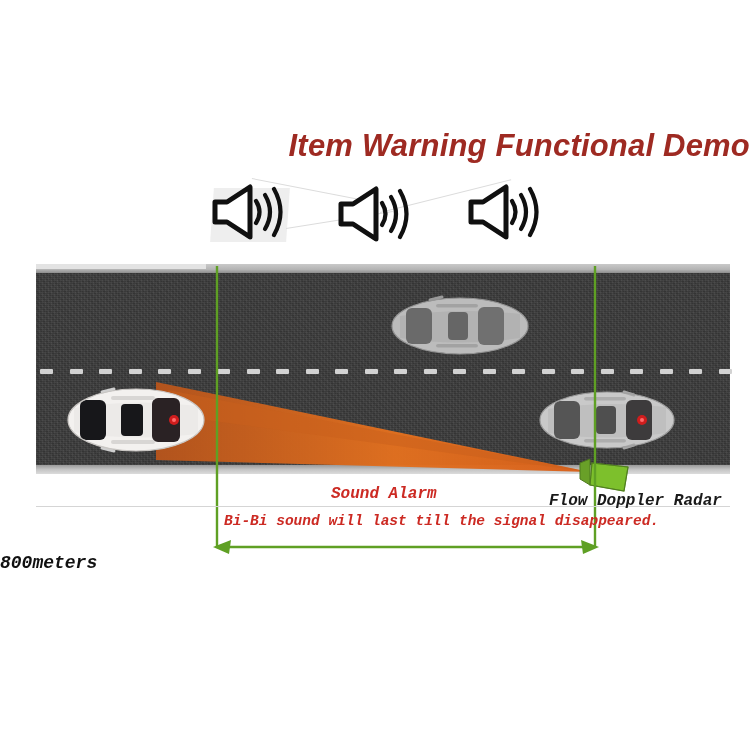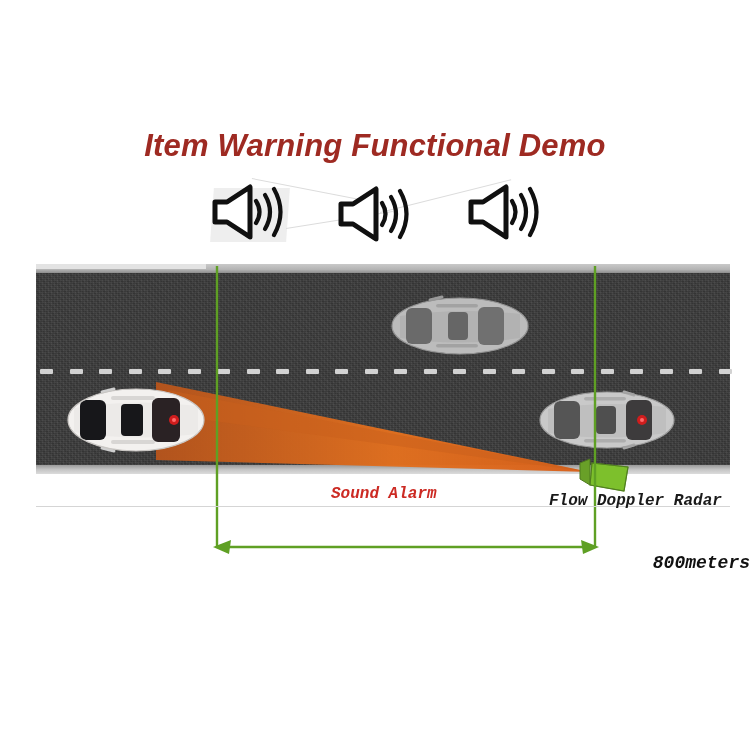--- a/index.html
+++ b/index.html
@@ -18,21 +18,21 @@
     background: #ffffff;
     overflow: hidden;
   }
 
   
   #title {
     position: absolute;
     left: 0;
     top: 128px;
     width: 750px;
-    text-align: center;
+    text-align: right;
     font-family: "Liberation Sans", sans-serif;
     font-size: 31px;
     font-weight: bold;
     font-style: italic;
     color: #9e2a22;
     letter-spacing: 0.2px;
     white-space: nowrap;
   }
 
   
@@ -159,21 +159,21 @@
   #label-flow-doppler {
     left: 549px; top: 492px;
     font-size: 16px; color: #1a1a1a;
   }
   #label-bibi {
     left: 224px; top: 513px;
     font-size: 14.5px; color: #cc2a23;
   }
   #label-800m {
     left: 0; top: 553px; width: 750px;
-    text-align: right;
+    text-align: left;
     font-size: 18px; color: #111111;
   }
   
   #hairline {
     position: absolute;
     left: 36px; top: 506px;
     width: 694px; height: 0;
     border-top: 1px solid #d5d5d5;
   }
 </style>
@@ -333,15 +333,16 @@
       <path d="M213 547 L231 540 L229 554 Z" fill="#5fa024"></path>
 
       <path d="M599 547 L581 540 L583 554 Z" fill="#5fa024"></path>
     </svg>
   </div>
 
   <div id="hairline"></div>
 
   <div class="lbl" id="label-sound-alarm">Sound Alarm</div>
   <div class="lbl" id="label-flow-doppler">Flow  Doppler Radar</div>
+  <div class="lbl" id="label-bibi">Bi-Bi sound will last till the signal disappeared.</div>
   <div class="lbl" id="label-800m">800meters</div>
 
 </div>
 
 </body></html>

